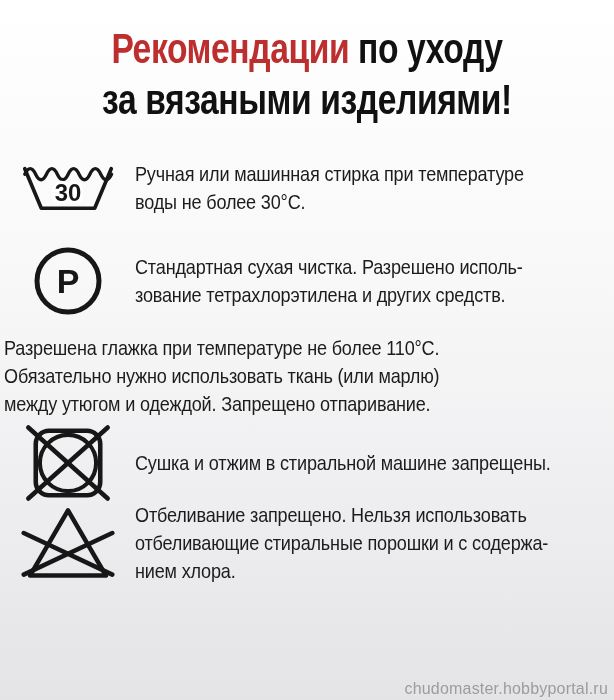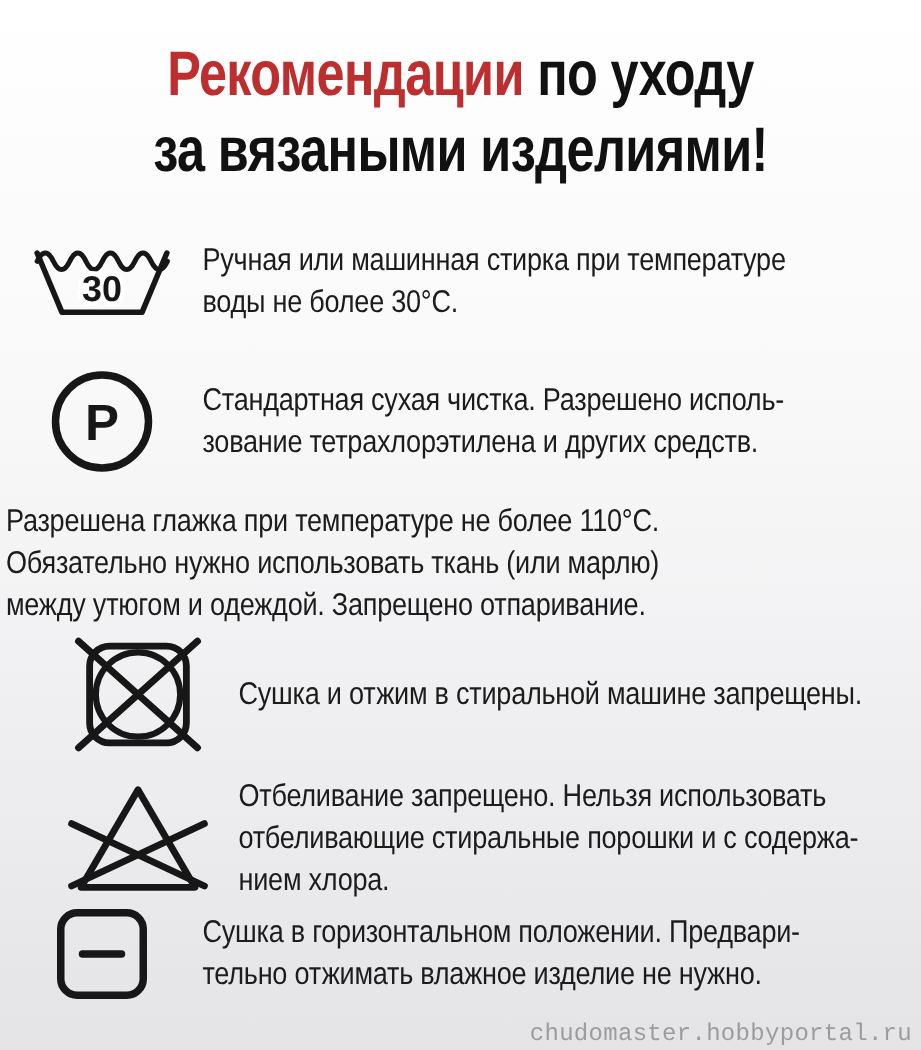--- a/index.html
+++ b/index.html
@@ -18,29 +18,29 @@
   .row { position:absolute; left:0; width:510px; display:flex; align-items:center; }
   .icon-cell { flex:0 0 135px; display:flex; justify-content:center; align-items:center; }
   .text-cell {
     transform:scaleX(0.86); transform-origin:0 50%;
     font-size:21px; line-height:28px; letter-spacing:-0.2px;
     color:#1c1c1c; white-space:nowrap;
   }
   .row-1 { top:158px; height:60px; }
   .row-2 { top:243px; height:76px; }
   .row-3 { top:333px; height:86px;justify-content:flex-end; }
-  .row-4 { top:420px; height:86px;margin-left:24px; }
-  .row-5 { top:516px; height:86px;padding-left:24px; }
+  .row-4 { top:420px; height:86px; }
+  .row-5 { top:500px; height:86px; }
   .row-6 { top:602px; height:68px; }
   svg { display:block; }
   .sym { stroke:#171717; fill:none; stroke-linecap:round; stroke-linejoin:round; }
   .sym-text { fill:#171717; font-family:"Liberation Sans","DejaVu Sans",sans-serif; font-weight:bold; }
   .watermark {
     position:absolute; right:6px; bottom:2px;
-    font-family:Liberation Mono, monospace;
+    font-family:Liberation Sans, sans-serif;
     font-size:16px; color:#9c9c9c; letter-spacing:0.2px;
   }
 </style>
 </head>
 <body>
 
 <div class="page">
 
   <div class="title">
     <div><span style="color: rgb(189, 46, 46);">Рекомендации</span><span> по уходу</span></div>
@@ -110,28 +110,16 @@
         <line class="sym" stroke-width="5" x1="101" y1="31" x2="3" y2="77"></line>
       </svg>
     </div>
     <div class="text-cell">
       <div>Отбеливание запрещено. Нельзя использовать</div>
       <div>отбеливающие стиральные порошки и с содержа-</div>
       <div>нием хлора.</div>
     </div>
   </div>
 
-  <div class="row row-6">
-    <div class="icon-cell">
-      <svg width="64" height="64" viewBox="0 0 64 64">
-        <rect class="sym" stroke-width="5" x="4.5" y="4.5" width="55" height="55" rx="11"></rect>
-        <line class="sym" stroke-width="5" x1="19" y1="32" x2="45" y2="32"></line>
-      </svg>
-    </div>
-    <div class="text-cell">
-      <div>Сушка в горизонтальном положении. Предвари-</div>
-      <div>тельно отжимать влажное изделие не нужно.</div>
-    </div>
-  </div>
 
   <div class="watermark">chudomaster.hobbyportal.ru</div>
 
 </div>
 
 </body></html>

